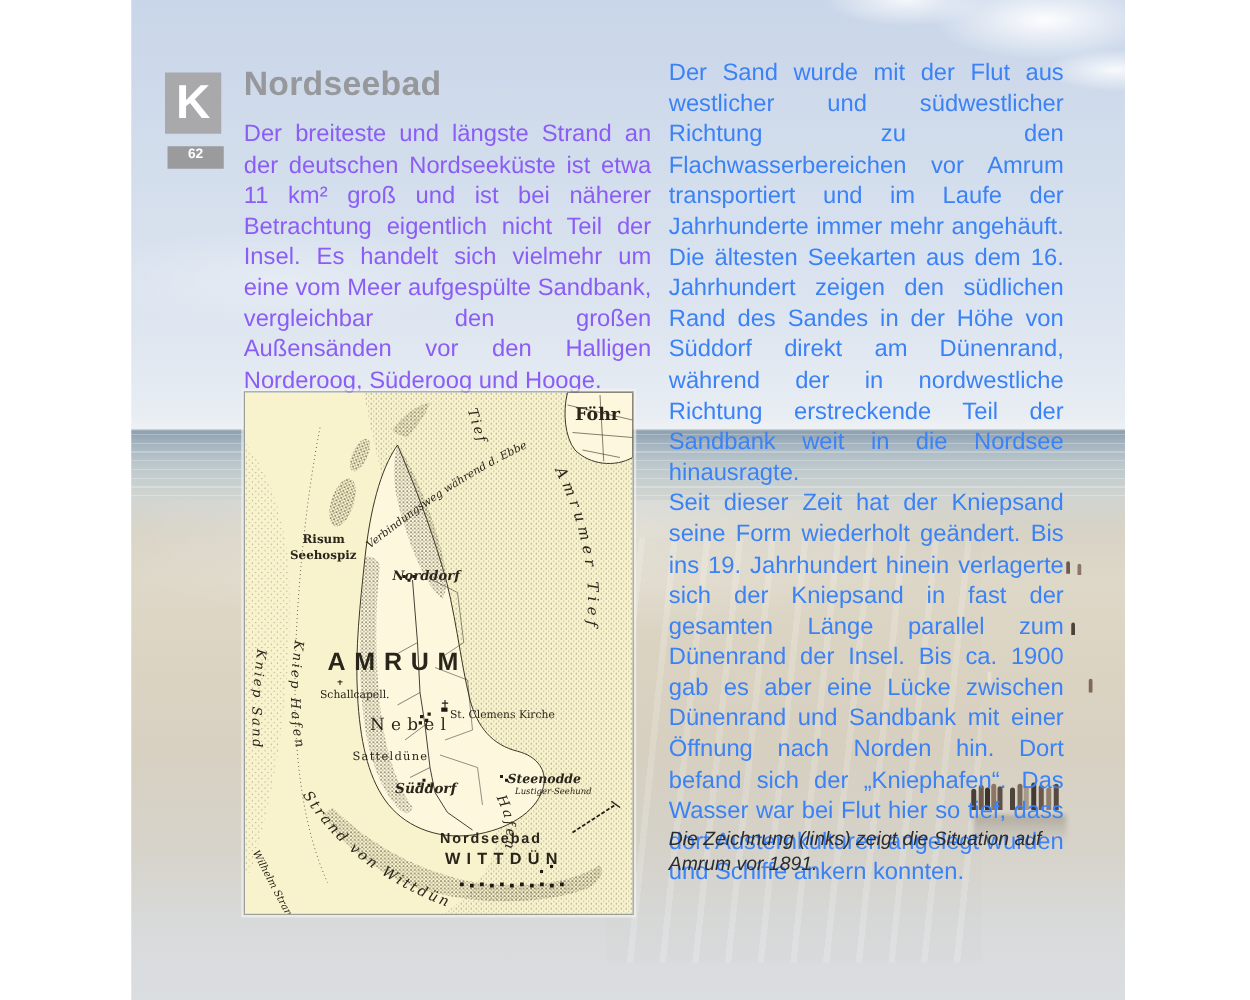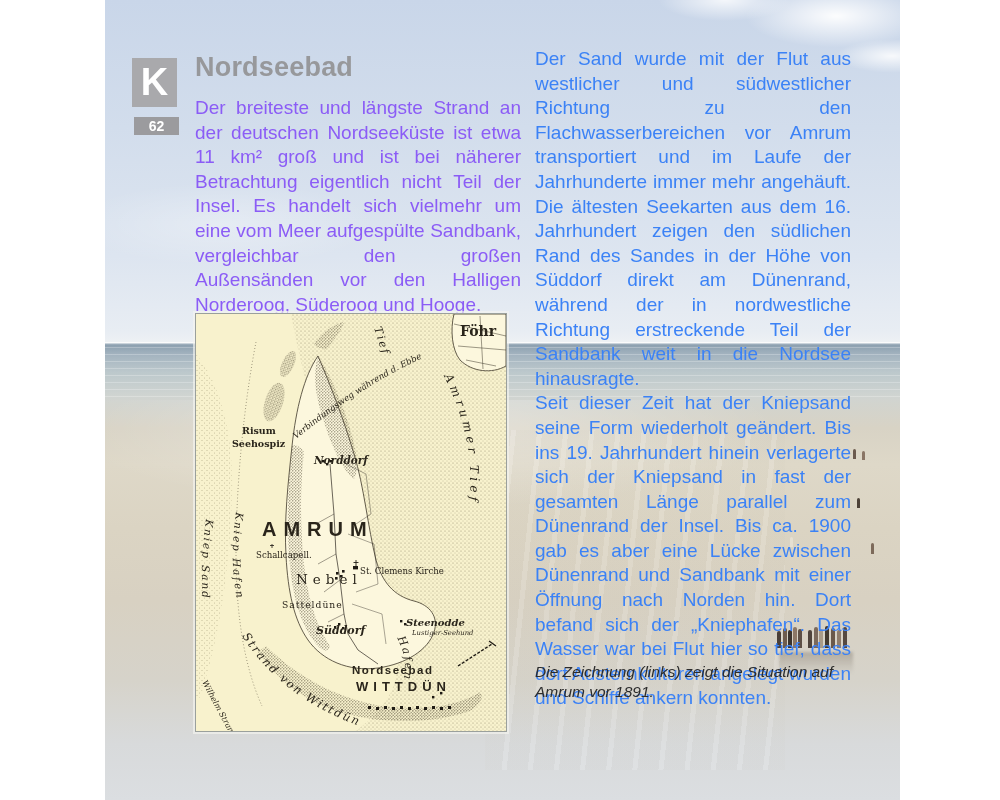--- a/index.html
+++ b/index.html
@@ -44,21 +44,21 @@
   .crowd i:nth-child(10){left:48px;height:22px;background:#43392f;}
   .crowd i:nth-child(11){left:54px;height:20px;background:#6a594b;}
   .crowd i:nth-child(12){left:60px;height:18px;background:#8f7d6c;}
   .crowd i:nth-child(13){left:66px;height:21px;background:#554941;}
   .crowd::after{content:"";position:absolute;left:2px;right:2px;bottom:-20px;height:22px;
     background:linear-gradient(180deg, rgba(80,70,58,.28), rgba(80,70,58,0));filter:blur(1.5px);}
   
   .kbox{position:absolute;left:132px;top:58px;width:45px;height:49px;background:#a9a9ac;
     color:#fff;font-weight:bold;font-size:38px;display:flex;align-items:center;justify-content:center;}
   .badge{position:absolute;left:134px;top:117px;width:45px;height:18px;background:#9b9b9e;
-    color:#fff;font-weight:bold;font-size:14px;display:flex;align-items:center;justify-content:center;}
+    color:#fff;font-weight:bold;font-size:11px;display:flex;align-items:flex-start;justify-content:center;}
   
   .title{position:absolute;left:195px;top:52px;margin:0;font-size:27px;font-weight:bold;
     color:#97989b;letter-spacing:.2px;}
   .col-left{position:absolute;left:195px;top:96px;width:326px;font-size:19px;line-height:24.6px;
     color:#8b5cf6;text-align:justify;}
   .col-right{position:absolute;left:535px;top:47px;width:316px;font-size:19px;line-height:24.6px;
     color:#3b82f6;text-align:justify;}
   .col-right p{margin:0;}
   .caption{position:absolute;left:535px;top:662px;width:336px;font-size:15.5px;line-height:19.5px;
     font-style:italic;color:#2c2c2c;}

